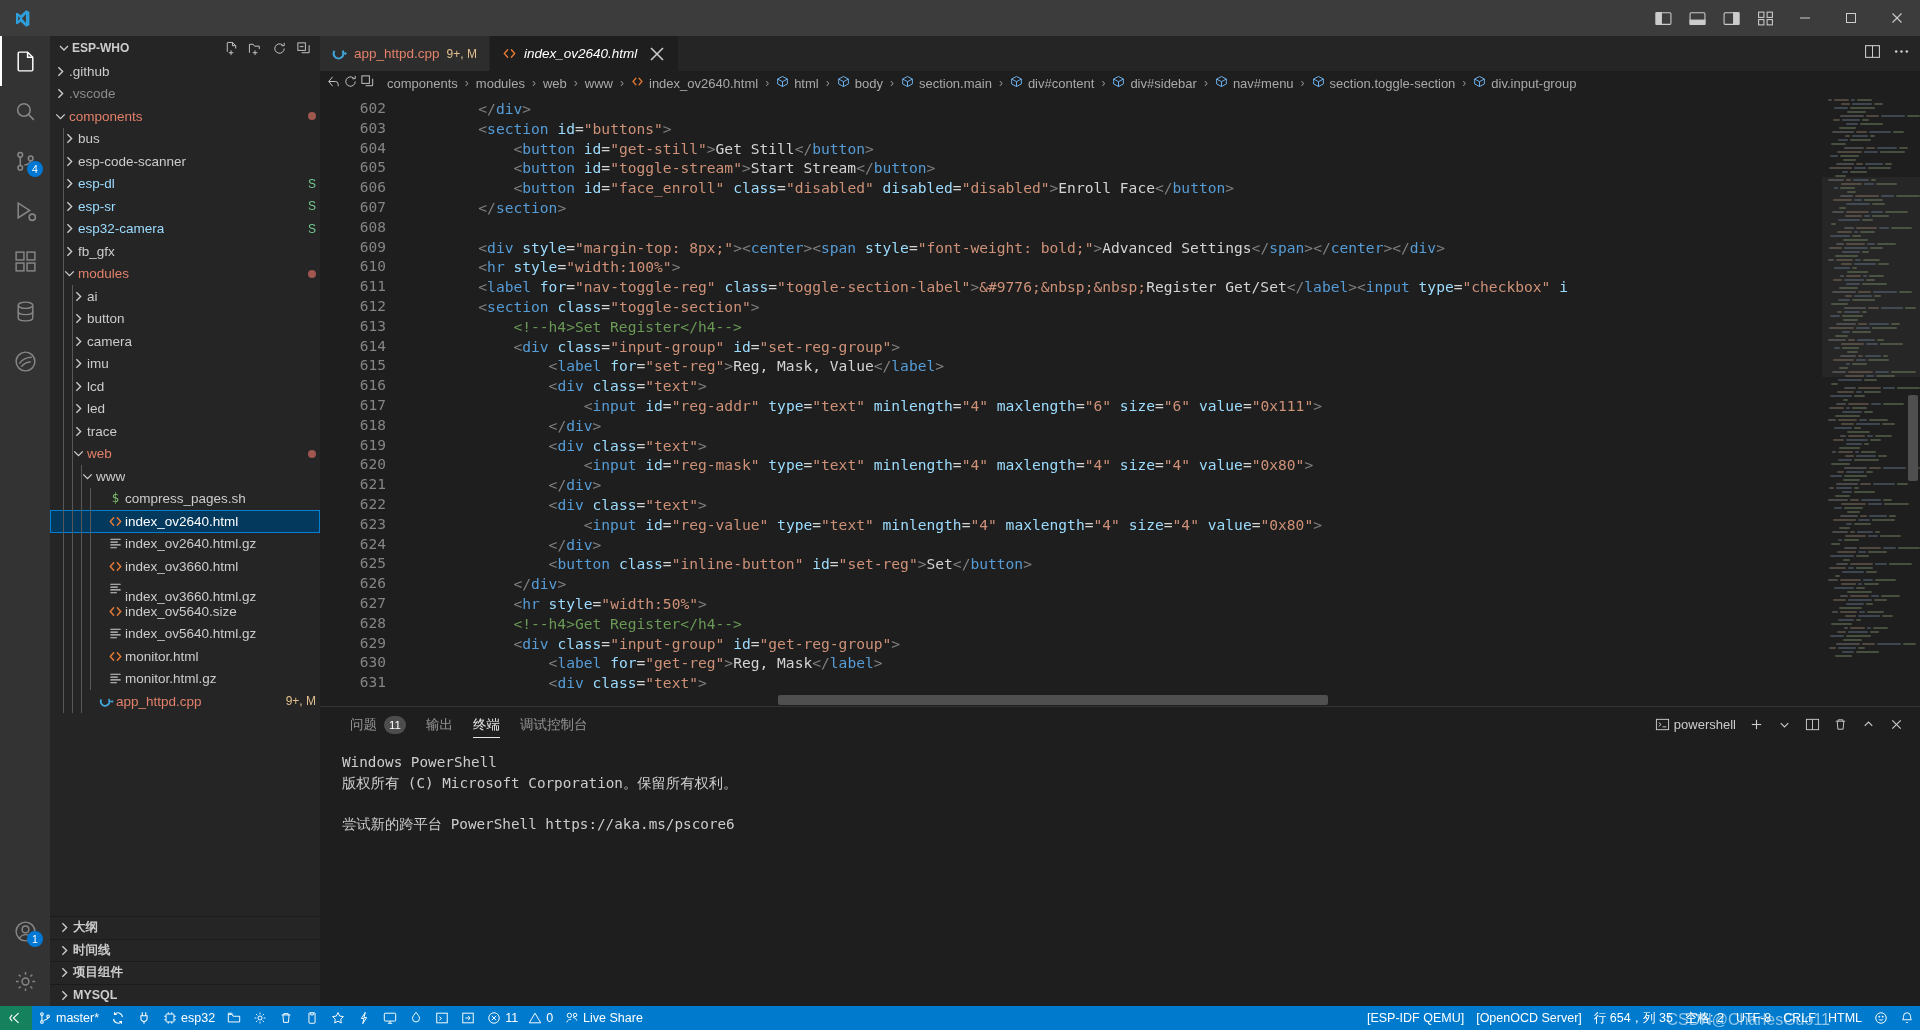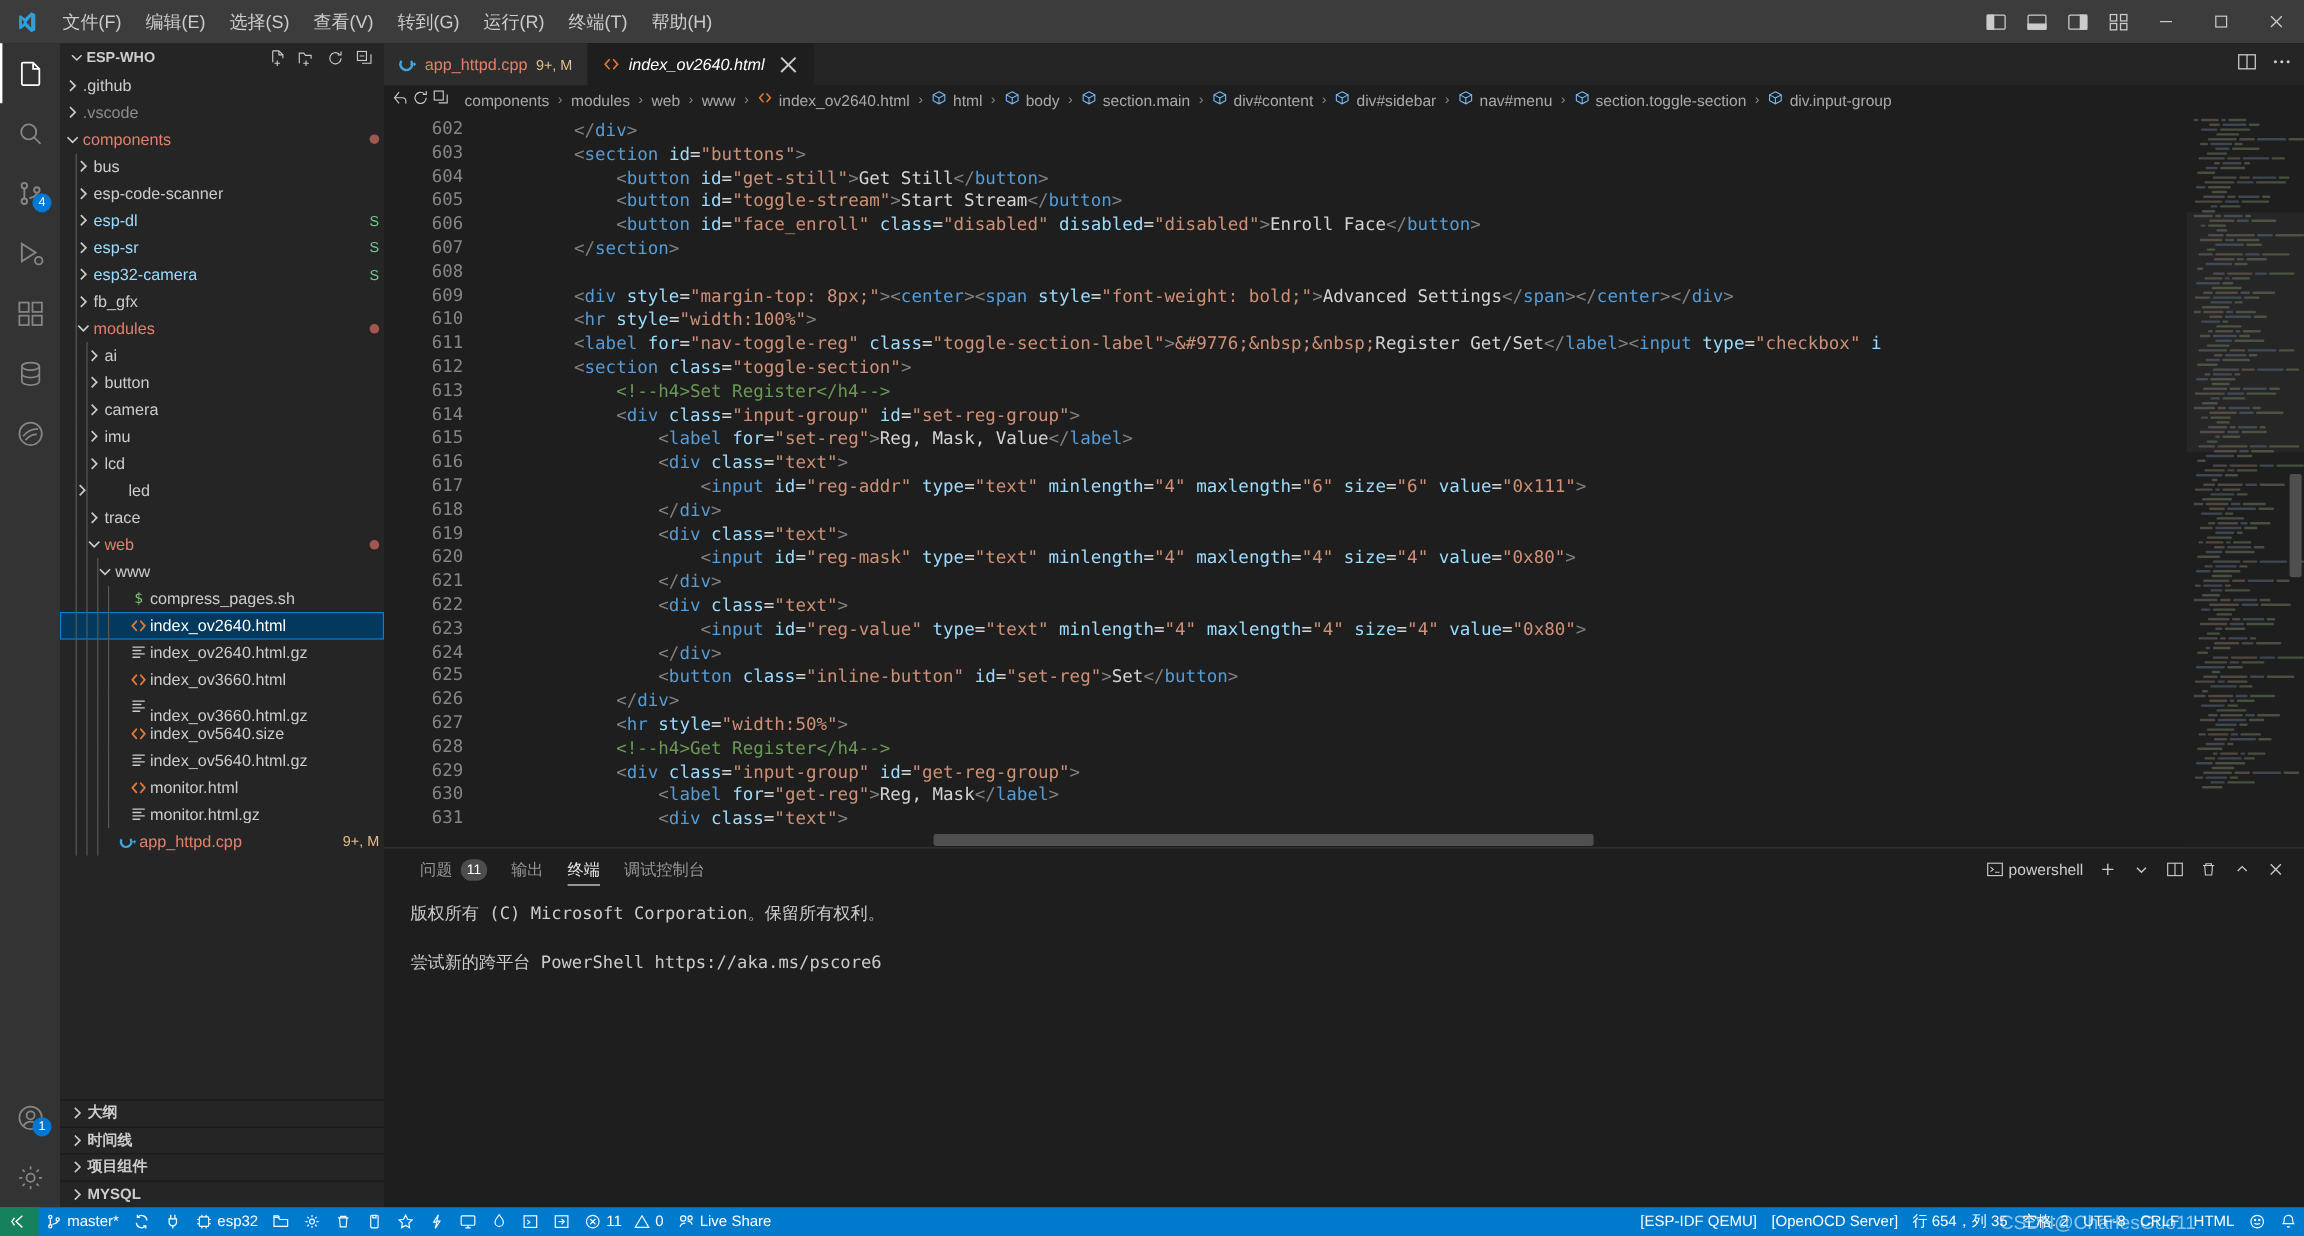--- a/index.html
+++ b/index.html
@@ -195,30 +195,20 @@
 </head>
 <body>
 
 <div class="app">
 
   <div class="titlebar">
     <div class="vs-logo">
       <svg viewBox="0 0 24 24">
           <path fill="#2f9fdc" d="M17.8 1.5 11 8 6.6 4.7 5 5.4v13.2l1.6.7L11 16l6.8 6.5 4.2-2V3.5l-4.2-2zM17.6 6.2v11.6L12.6 12l5-5.8zM7.9 8.7l2.4 3.3-2.4 3.3V8.7z"></path>
         </svg>
-    </div>
-    <div class="menu">
-      <div class="menu-item">文件(F)</div>
-      <div class="menu-item">编辑(E)</div>
-      <div class="menu-item">选择(S)</div>
-      <div class="menu-item">查看(V)</div>
-      <div class="menu-item">转到(G)</div>
-      <div class="menu-item">运行(R)</div>
-      <div class="menu-item">终端(T)</div>
-      <div class="menu-item">帮助(H)</div>
     </div>
     <div class="titlebar-right">
       <div class="layout-ctl">
         <svg viewBox="0 0 16 16" fill="none" stroke="#cccccc" stroke-width="1">
             <rect x="1" y="2.5" width="14" height="11" rx="1"></rect>
             <rect x="1" y="2.5" width="5" height="11" fill="#cccccc"></rect>
           </svg>
       </div>
       <div class="layout-ctl">
         <svg viewBox="0 0 16 16" fill="none" stroke="#cccccc" stroke-width="1">
@@ -503,21 +493,21 @@
           <div class="trow" style="padding-left: 20px;">
             <div class="indent-guide" style="left: 13px;"></div>
             <div class="indent-guide" style="left: 22px;"></div>
             <span class="chev">
               <svg viewBox="0 0 16 16" fill="none" stroke="currentColor" stroke-width="1.3">
                 <path d="M6 4l4 4-4 4"></path>
               </svg>
             </span>
             <span class="lbl" style="color: rgb(204, 204, 204);">lcd</span>
           </div>
-          <div class="trow" style="padding-left: 10px; gap: 30px;">
+          <div class="trow" style="padding-left: 20px;">
             <div class="indent-guide" style="left: 13px;"></div>
             <div class="indent-guide" style="left: 22px;"></div>
             <span class="chev">
               <svg viewBox="0 0 16 16" fill="none" stroke="currentColor" stroke-width="1.3">
                 <path d="M6 4l4 4-4 4"></path>
               </svg>
             </span>
             <span class="lbl" style="color: rgb(204, 204, 204);">led</span>
           </div>
           <div class="trow" style="padding-left: 20px;">
@@ -1620,21 +1610,21 @@
                 </svg>
             </span>
             <span class="pa-btn">
               <svg viewBox="0 0 16 16" stroke="#cccccc" stroke-width="1.2">
                   <line x1="3.5" y1="3.5" x2="12.5" y2="12.5"></line>
                   <line x1="12.5" y1="3.5" x2="3.5" y2="12.5"></line>
                 </svg>
             </span>
           </div>
         </div>
-        <div class="panel-body" id="terminal-body"><div class="term-line">版权所有 (C) Microsoft Corporation。保留所有权利。</div><div class="term-line">&nbsp;</div><div class="term-line">尝试新的跨平台 PowerShell https://aka.ms/pscore6</div><div class="term-line">&nbsp;</div></div>
+        <div class="panel-body" id="terminal-body"><div class="term-line">Windows PowerShell</div><div class="term-line">版权所有 (C) Microsoft Corporation。保留所有权利。</div><div class="term-line">&nbsp;</div><div class="term-line">尝试新的跨平台 PowerShell https://aka.ms/pscore6</div><div class="term-line">&nbsp;</div></div>
       </div>
 
     </div>
   </div>
 
   <div class="statusbar">
     <div class="sb-item sb-remote">
       <svg viewBox="0 0 16 16" fill="none" stroke="#ffffff" stroke-width="1.3">
           <path d="M11 2.5 5 8l6 5.5"></path>
           <path d="M5.5 2.5 11.5 8 5.5 13.5" opacity="0"></path>

